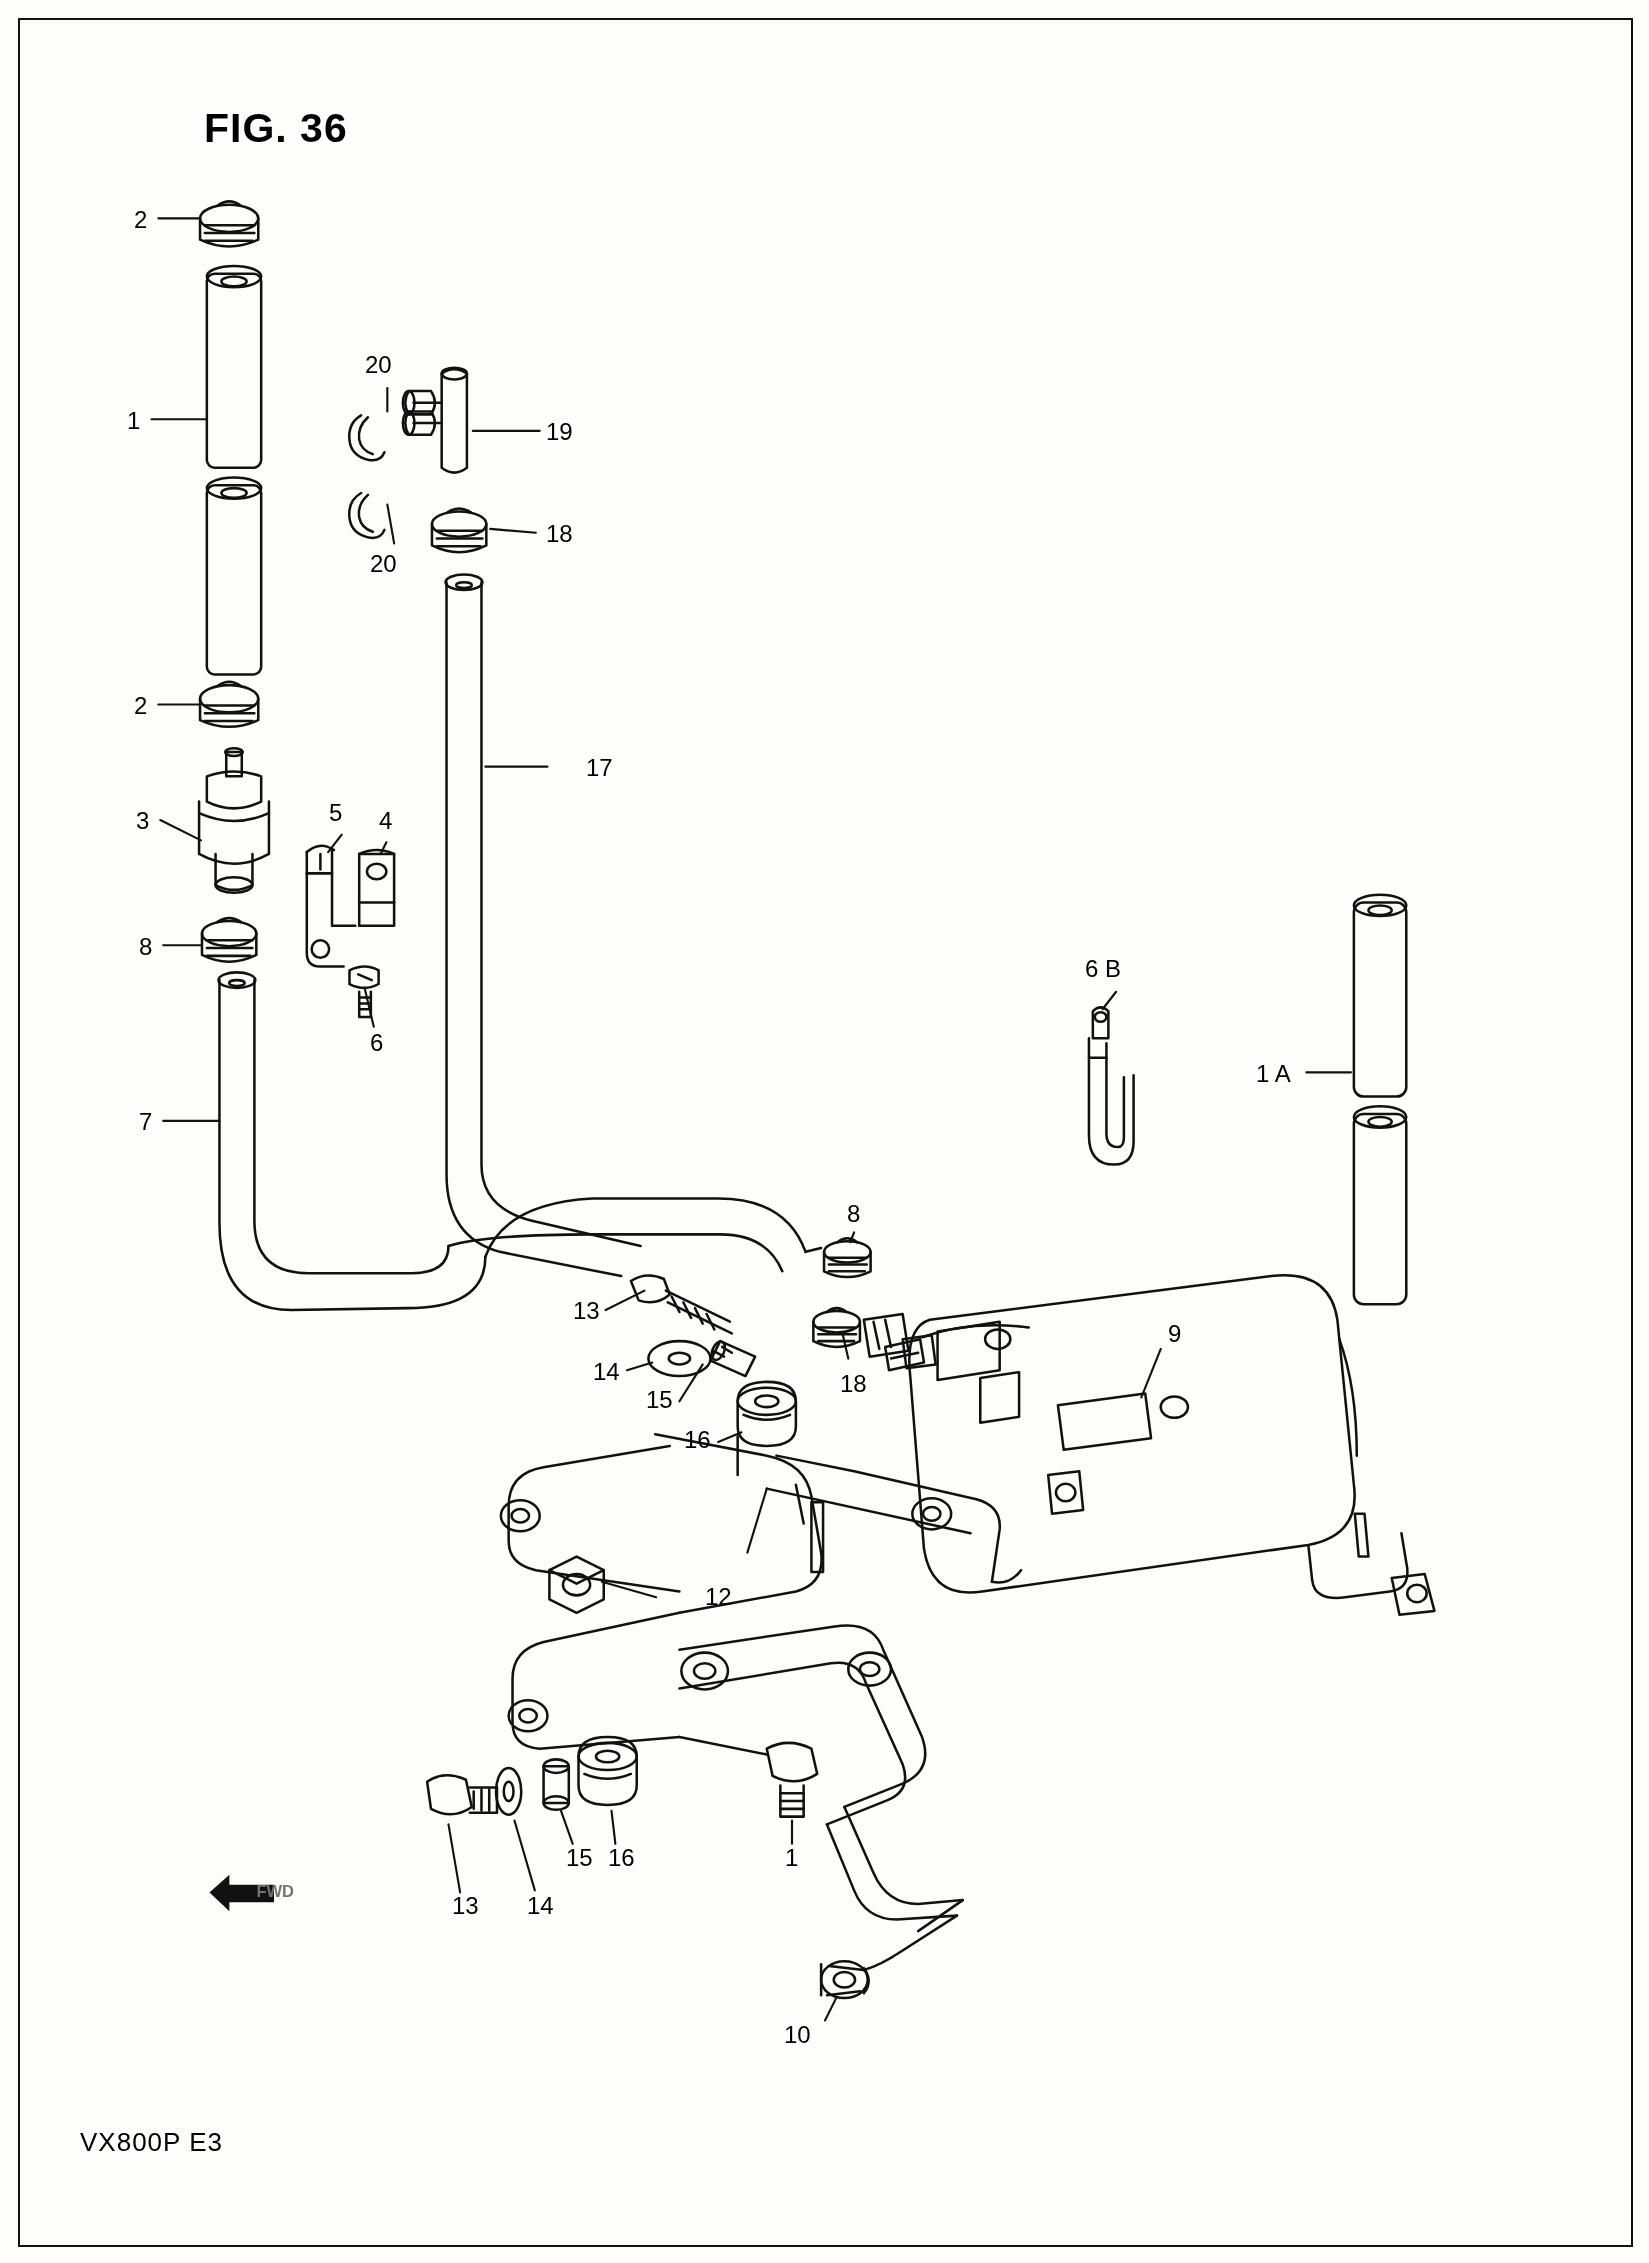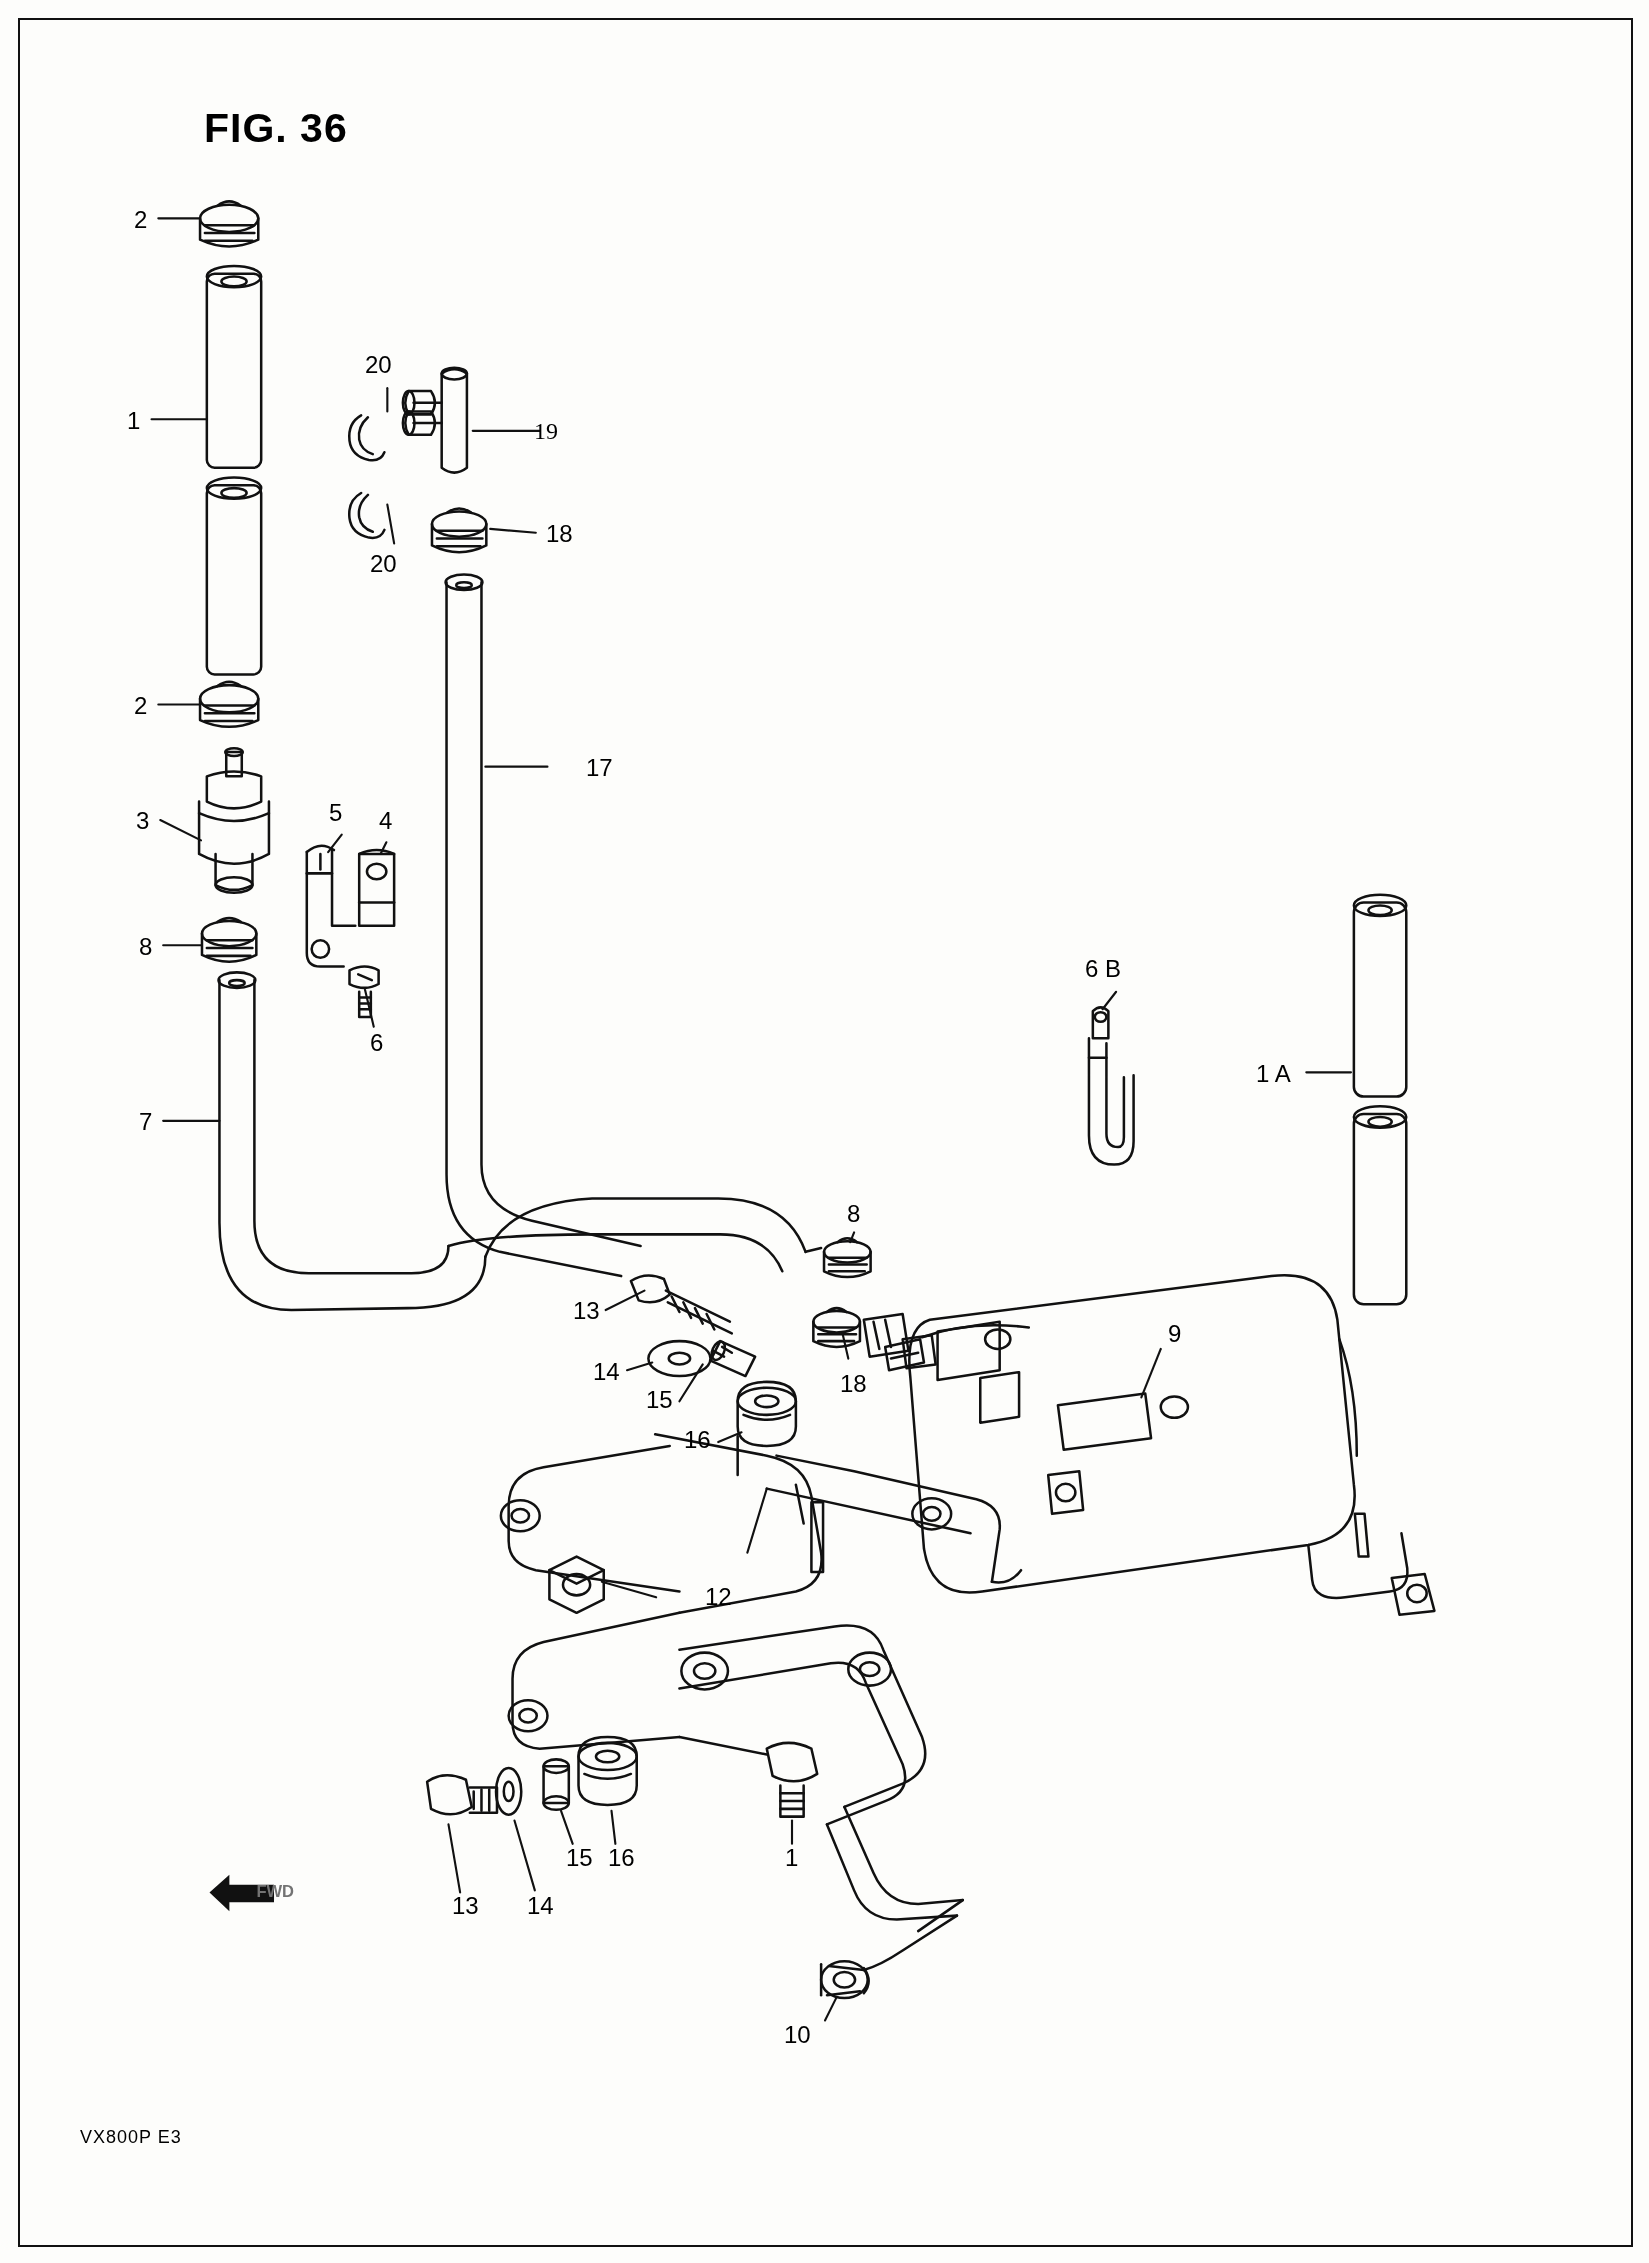--- a/index.html
+++ b/index.html
@@ -36,21 +36,21 @@
     font-size: 41px;
     font-weight: bold;
     letter-spacing: 1px;
     font-family: "Liberation Sans", sans-serif;
     text-align: right;
   }
   .model-code {
     position: absolute;
     left: 80px;
     top: 2127px;
-    font-size: 18px;
+    font-size: 26px;
     letter-spacing: 1px;
   }
   .callout {
     position: absolute;
     font-size: 24px;
     font-family: "Liberation Sans", sans-serif;
     color: #000;
     white-space: nowrap;
   }
   .svg-layer {
@@ -391,21 +391,21 @@
         <path d="M816 1900 L816 1876"></path>
         <path d="M850 2082 L862 2058"></path>
         <path d="M790 1534 L770 1600"></path>
       </g>
     </g>
   </svg>
 
   <div class="callout" style="left:134px; top:206px;">2</div>
   <div class="callout" style="left:127px; top:407px;">1</div>
   <div class="callout" style="left:365px; top:351px;">20</div>
-  <div class="callout" style="left:534px; top:418px;font-family:Liberation Serif, serif;">19</div>
+  <div class="callout" style="left:546px; top:418px;">19</div>
   <div class="callout" style="left:370px; top:550px;">20</div>
   <div class="callout" style="left:546px; top:520px;">18</div>
   <div class="callout" style="left:134px; top:692px;">2</div>
   <div class="callout" style="left:136px; top:807px;">3</div>
   <div class="callout" style="left:329px; top:799px;">5</div>
   <div class="callout" style="left:379px; top:807px;">4</div>
   <div class="callout" style="left:558px; top:754px;margin-left:28px;">17</div>
   <div class="callout" style="left:139px; top:933px;">8</div>
   <div class="callout" style="left:370px; top:1029px;">6</div>
   <div class="callout" style="left:1085px; top:955px;">6 B</div>

